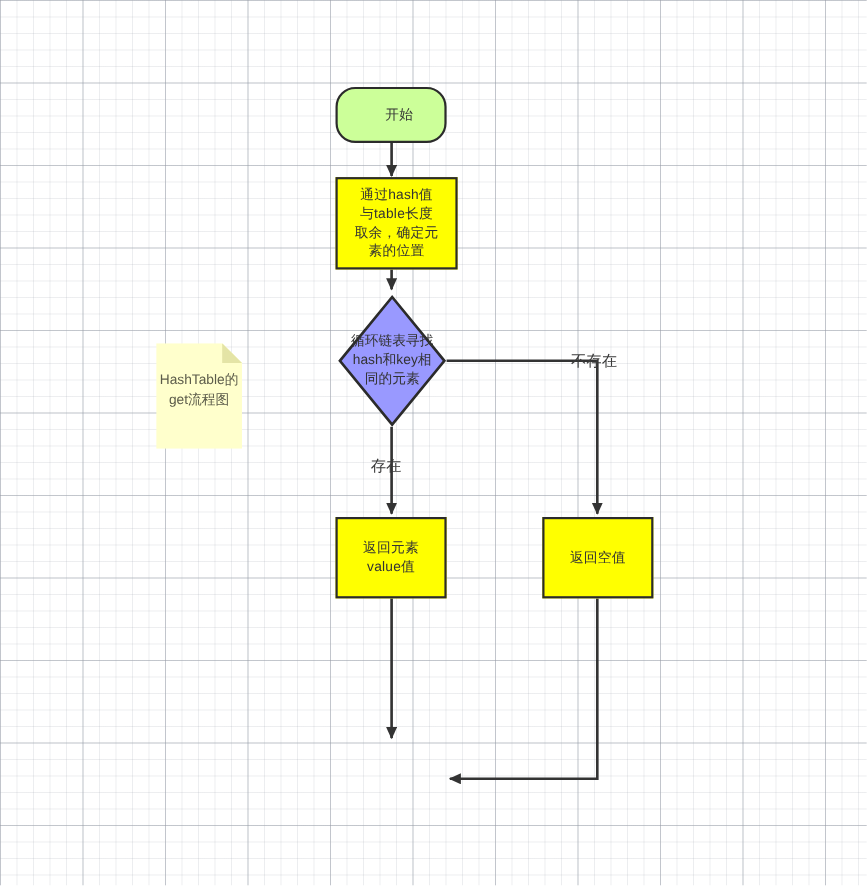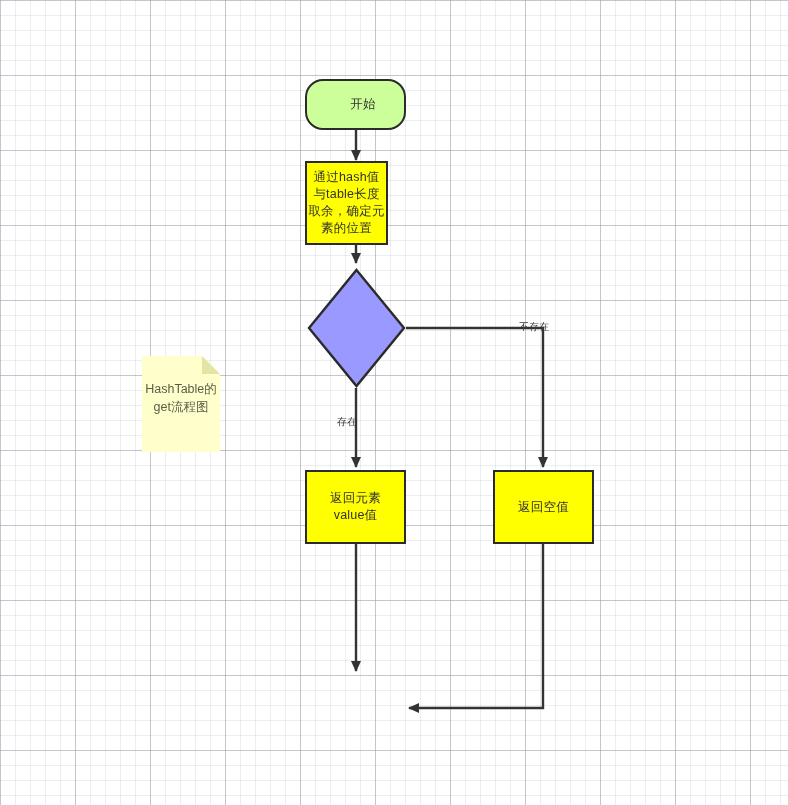--- a/index.html
+++ b/index.html
@@ -66,36 +66,35 @@
     white-space: pre-line;
   }
   .note {
     position: absolute;
     box-sizing: border-box;
     color: #5c5c4a;
     font-size: 12.5px;
     line-height: 18px;
     text-align: center;
     white-space: pre-line;
-    margin-top: 44px;
   }
   .note-body {
     position: absolute;
     left: 0; top: 0;
     width: 100%; height: 100%;
   }
   .note-text {
     position: absolute;
     left: 0;
     width: 100%;
     text-align: center;
   }
   .edge-label {
     position: absolute;
-    font-size: 10px;
+    font-size: 14px;
     color: #3a3a3a;
     white-space: nowrap;
     background: rgba(255,255,255,0.0);
   }
   .watermark {
     position: absolute;
     font-size: 14.5px;
     color: #c9ccd4;
     letter-spacing: 1px;
     white-space: nowrap;
@@ -123,31 +122,34 @@
       <path d="M406,328 L543,328 L543,467" marker-end="url(#arrowHead)"></path>
       <path d="M356,544 L356,671" marker-end="url(#arrowHead)"></path>
       <path d="M543,544 L543,708 L409,708" marker-end="url(#arrowHead)"></path>
     </g>
   </svg>
 
   <div class="node node-start" style="left:305px; top:79px; width:101px; height:51px; background:#ccff99;padding-left:15px;">
     <span>开始</span>
   </div>
 
-  <div class="node node-rect" style="left:305px; top:161px; width:83px; height:84px; background:#ffff00;">
+  <div class="node node-rect" style="left:305px; top:161px; width:111px; height:84px; background:#ffff00;">
     <span>通过hash值
 与table长度
 取余，确定元
 素的位置</span>
   </div>
 
   <div class="node-diamond-wrap" style="left:307px; top:268px; width:99px; height:120px;">
     <svg class="diamond-shape" width="99" height="120" viewBox="0 0 99 120">
       <polygon points="49.5,2 97,60 49.5,118 2,60" fill="#9999ff" stroke="#2b2b2b" stroke-width="2.4"></polygon>
     </svg>
+    <div class="diamond-label" style="top:34px;">循环链表寻找
+hash和key相
+同的元素</div>
   </div>
 
   <div class="node node-rect" style="left:493px; top:470px; width:101px; height:74px; background:#ffff00;">
     <span>返回空值</span>
   </div>
 
   <div class="node node-rect" style="left:305px; top:470px; width:101px; height:74px; background:#ffff00;">
     <span>返回元素
 value值</span>
   </div>

